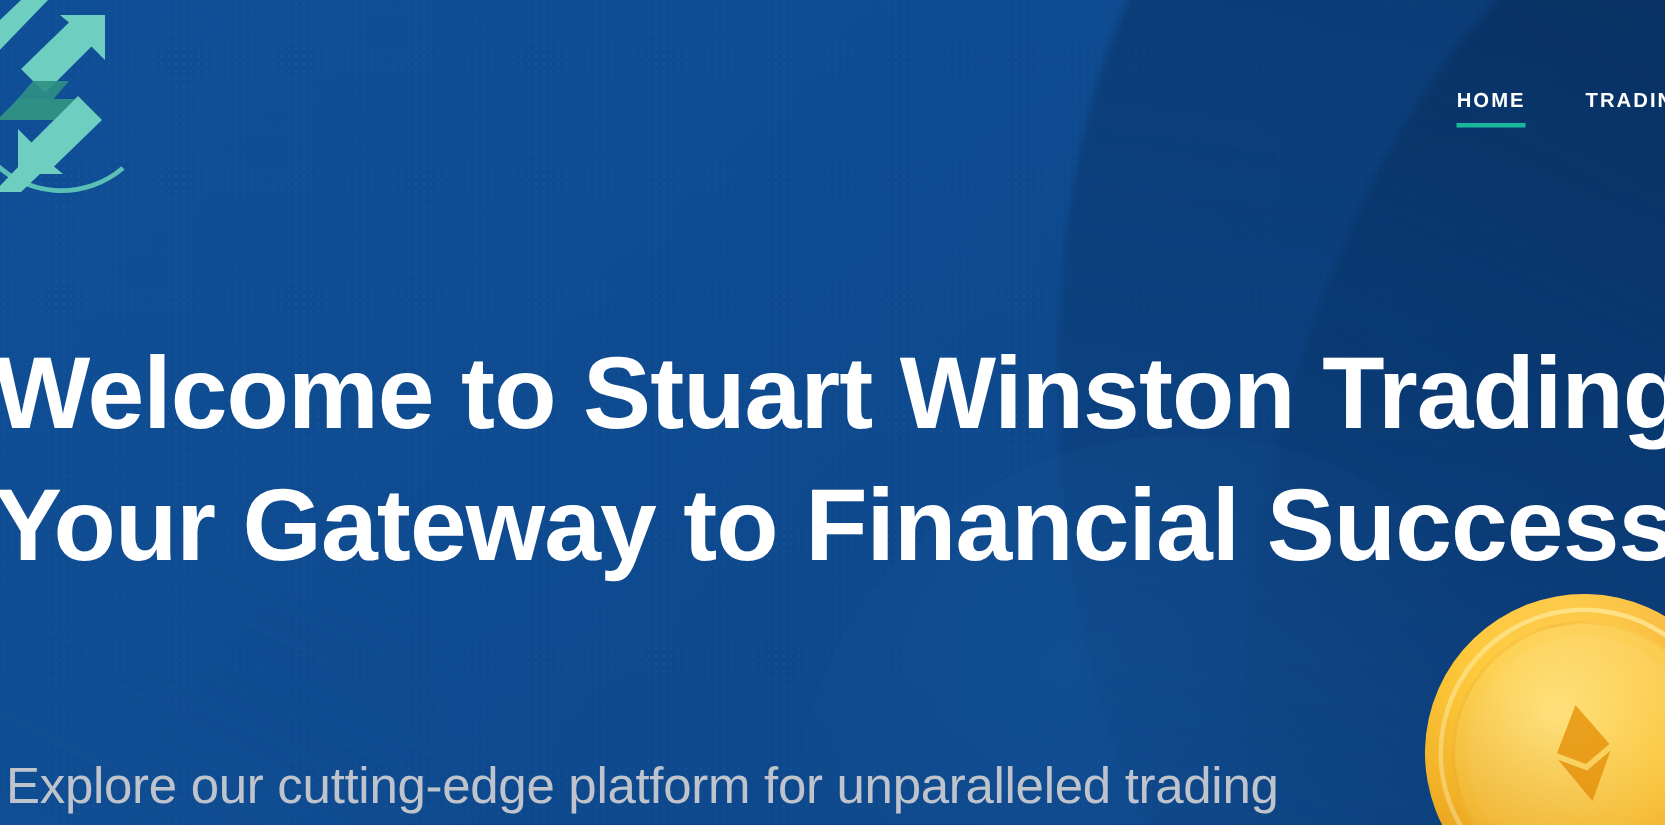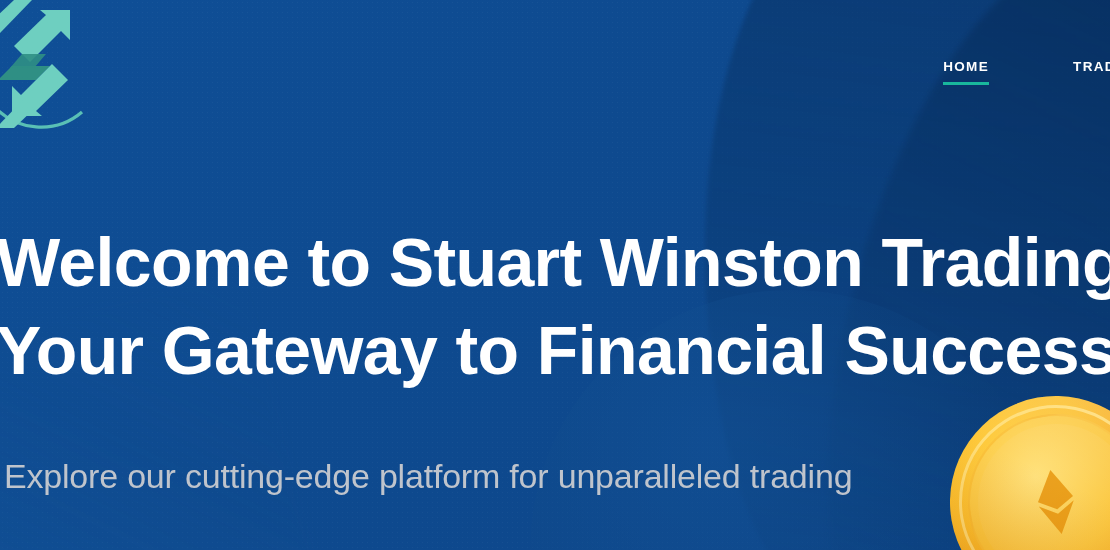--- a/index.html
+++ b/index.html
@@ -116,22 +116,22 @@
   }
 
   
   .nav {
     position:absolute;
     top:58px; left:0;
     width:100%;
     display:flex;
     justify-content:flex-end;
     align-items:center;
-    gap:84px;
-    padding-right:0;
+    gap:40px;
+    padding-right:16px;
     white-space:nowrap;
   }
   .nav-item {
     position:relative;
     color:#ffffff;
     font-size:13.5px;
     font-weight:bold;
     letter-spacing:1.35px;
     text-transform:uppercase;
     line-height:18px;
@@ -169,21 +169,21 @@
     position:absolute;
     left:4px;
     top:452px;
     width:1000px;
     color:#bfc4cc;
     font-size:34px;
     font-weight:400;
     line-height:49px;
     letter-spacing:-0.2px;
   }
-  .subcopy .line { display:block; }
+  .subcopy .line { display:block;margin-top:48px; }
 </style>
 </head>
 <body>
 
 <div id="hero">
 
   <div class="bg-base"></div>
   <div class="bg-dots"></div>
   <div class="bg-swoosh-a"></div>
   <div class="bg-swoosh-b"></div>

